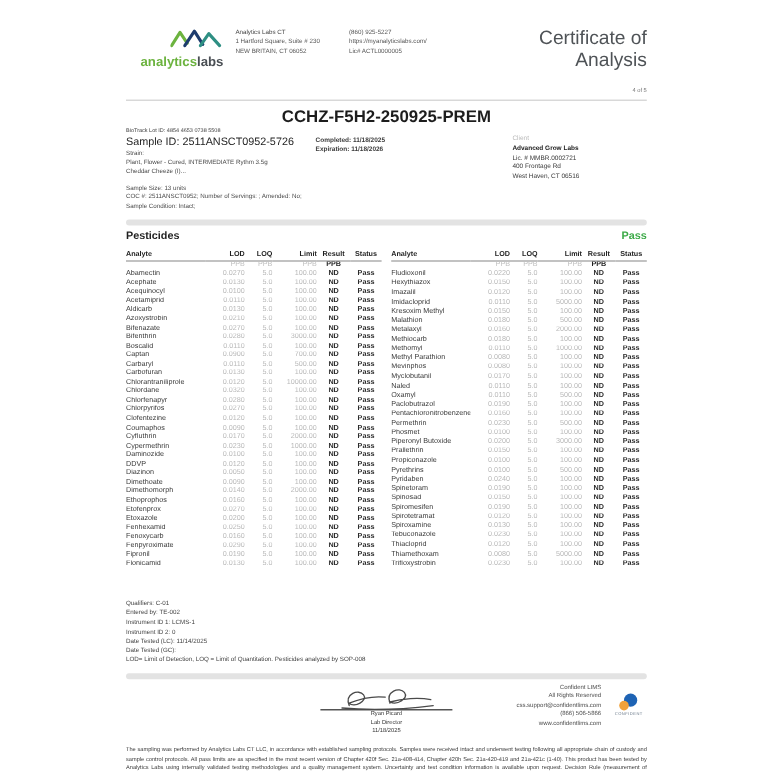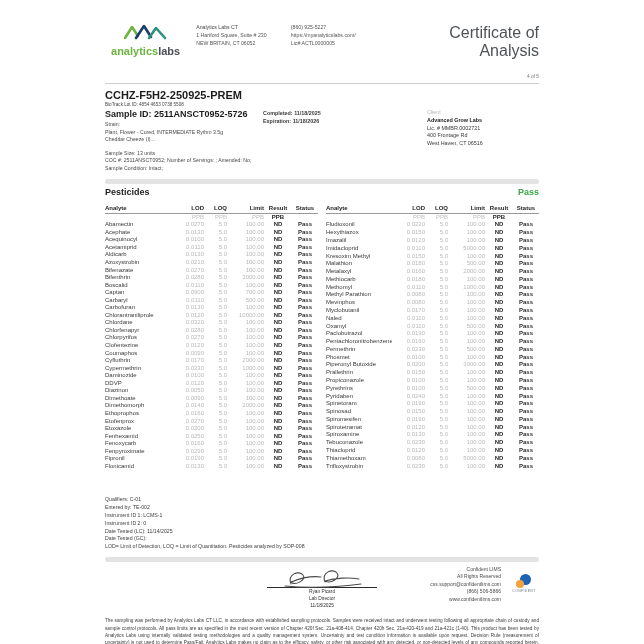--- a/index.html
+++ b/index.html
@@ -2,40 +2,40 @@
 <html><head>
 <meta charset="utf-8">
 <style>
   * { margin:0; padding:0; box-sizing:border-box; }
   html,body { width:644px; height:644px; background:#ffffff; overflow:hidden; }
   body { font-family:"Liberation Sans", sans-serif; color:#3a3a3a; -webkit-font-smoothing:antialiased; }
   .doc { width:434px; margin:0 auto; padding-top:24px; }
 
   
   .hdr { display:flex; align-items:flex-start; }
-  .logo-block { width:86px; text-align:center; }
+  .logo-block { width:86px; text-align:right; }
   .logo-mark { height:16px; margin:0 auto 1px; width:44px; }
   .wordmark { font-size:11px; font-weight:bold; letter-spacing:0; }
   .wm-green { color:#6cb33f; }
   .wm-dark { color:#4a4f54; }
   .lab-col { margin-left:10px; width:96px; font-size:5.2px; line-height:1.5; color:#555; }
   .lab-col .l1 { color:#444; }
   .contact-col { margin-left:4px; width:110px; font-size:5.2px; line-height:1.5; color:#555; }
   .hdr-right { margin-left:auto; text-align:right; }
   .cert-title { font-size:16px; color:#4f5357; }
   .page-num { font-size:4.8px; color:#777; margin-top:14px; }
   .hdr-rule { border-top:1px solid #cfcfcf; margin-top:4px; }
 
   
   .sample { margin-top:5px; position:relative; }
-  .batch-code { font-size:11px; font-weight:bold; color:#1d1d1d; }
+  .batch-code { font-size:14px; font-weight:bold; color:#1d1d1d;text-align:center; }
   .biotrack { font-size:4.6px; color:#444; margin-top:1px; }
   .sample-row { display:flex; margin-top:2px; }
   .sid-col { width:158px; }
-  .sample-id { font-size:9px; font-weight:bold; color:#1d1d1d; }
+  .sample-id { font-size:9px; font-weight:normal; color:#1d1d1d; }
   .tiny { font-size:5.2px; line-height:1.45; color:#4a4a4a; }
   .dates-col { width:110px; font-size:5.4px; line-height:1.5; color:#3c3c3c; font-weight:bold; }
   .client-col { margin-left:auto; width:112px; font-size:5.4px; line-height:1.45; }
   .client-label { color:#b9b9b9; }
   .client-name { font-weight:bold; color:#222; }
   .strain { margin-top:2px; }
   .meta2 { margin-top:6px; }
 
   
   .band { height:5px; background:#e3e3e3; border-radius:3px; margin-top:7px; }

